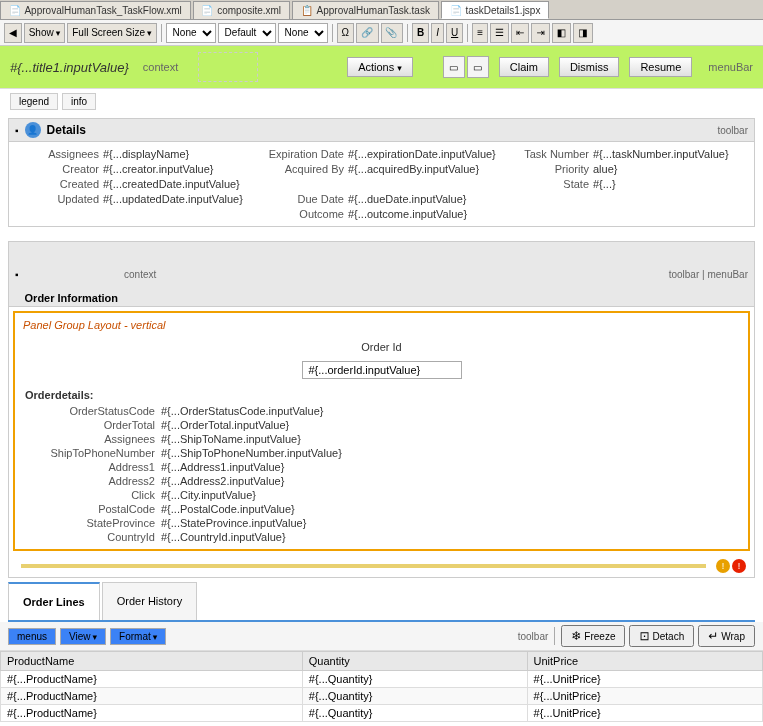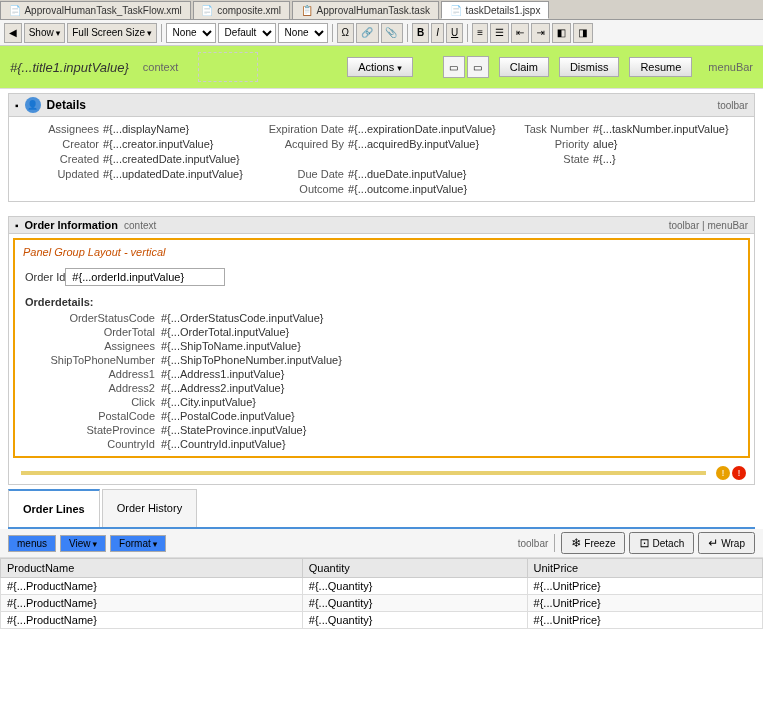--- a/index.html
+++ b/index.html
@@ -49,28 +49,28 @@
 
     .details-body { padding: 6px 10px; display: grid; grid-template-columns: 1fr 1fr 1fr; gap: 4px 10px; font-size: 11px; }
     .field-group { display: flex; flex-direction: column; gap: 3px; }
     .field-row { display: flex; gap: 4px; align-items: baseline; }
     .field-label { color: #555; text-align: right; min-width: 80px; font-size: 11px; }
     .field-value { color: #333; font-size: 11px; }
 
     
     .order-section { margin: 4px 8px; border: 1px solid #ccc; }
     .order-header { display: flex; align-items: center; padding: 2px 6px; background: #e8e8e8; border-bottom: 1px solid #ccc; gap: 6px; }
-    .order-title { font-weight: bold; font-size: 11px; }
+    .order-title { font-weight: bold; font-size: 11px; margin-top: 48px; }
     .order-context { color: #666; font-size: 10px; }
     .order-toolbars { margin-left: auto; color: #666; font-size: 10px; }
 
     .panel-group { margin: 4px; border: 2px solid #f0a000; padding: 4px; }
     .panel-group-label { font-size: 11px; color: #c85000; font-style: italic; padding: 2px 4px; margin-bottom: 4px; }
 
-    .order-id-row { display: flex; align-items: center; gap: 0; padding: 4px 6px; }
+    .order-id-row { display: flex; align-items: center; gap: 8px; padding: 4px 6px; flex-direction: column; }
     .order-id-label { font-size: 11px; color: #333; }
     .order-id-value { border: 1px solid #aaa; padding: 2px 6px; font-size: 11px; min-width: 160px; background: #fff; }
 
     .order-details-label { padding: 2px 6px; font-size: 11px; color: #333; font-weight: bold; }
     .order-details-grid { padding: 2px 6px; display: flex; flex-direction: column; gap: 2px; }
     .order-field-row { display: flex; gap: 6px; }
     .order-field-label { text-align: right; min-width: 130px; color: #555; font-size: 11px; }
     .order-field-value { color: #333; font-size: 11px; }
 
     
@@ -175,20 +175,24 @@
     <div class="header-icons">
       <div class="header-icon-btn">▭</div>
       <div class="header-icon-btn">▭</div>
     </div>
     <button class="claim-btn">Claim</button>
     <button class="dismiss-btn">Dismiss</button>
     <button class="resume-btn">Resume</button>
     <span class="menubar-label">menuBar</span>
   </div>
 
+  <div class="legend-tabs">
+    <div class="legend-tab">legend</div>
+    <div class="legend-tab">info</div>
+  </div>
 
   <div class="details-section">
     <div class="details-header">
       <span class="collapse-btn">▪</span>
       <div class="details-icon">👤</div>
       <span class="details-title">Details</span>
       <span class="details-toolbar">toolbar</span>
     </div>
     <div class="details-body">
 

